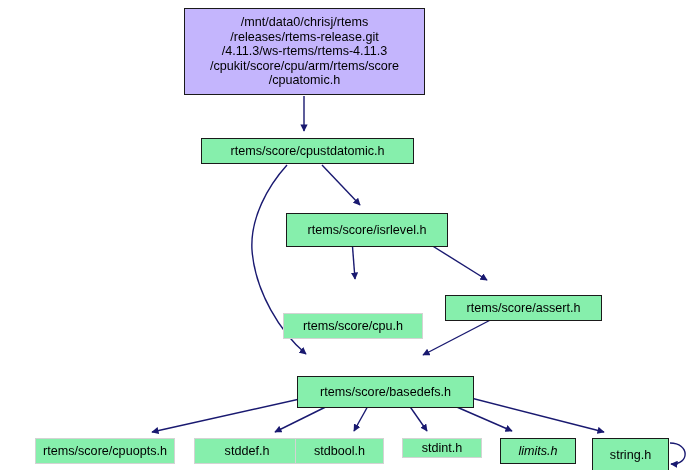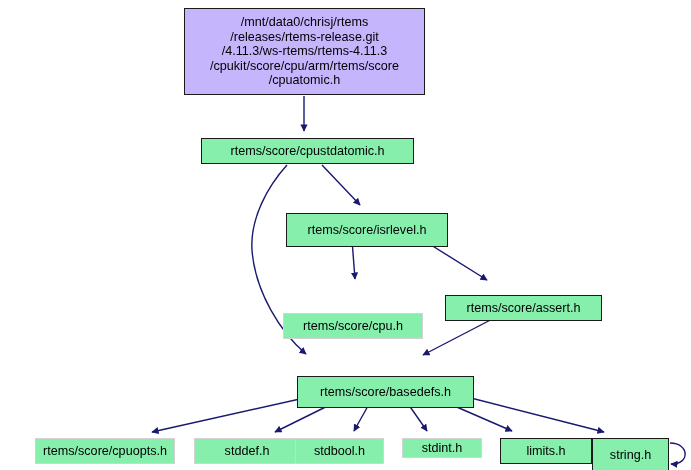--- a/index.html
+++ b/index.html
@@ -130,21 +130,21 @@
   </div>
 
   <div class="node" style="left:295px; top:438px; width:89px; height:26px;text-align:center;">
     <span class="node-label">stdbool.h</span>
   </div>
 
   <div class="node" style="left:402px; top:438px; width:80px; height:20px;">
     <span class="node-label">stdint.h</span>
   </div>
 
-  <div class="node dark" style="left:500px; top:438px; width:92px; height:26px;">
+  <div class="node dark" style="left:500px; top:438px; width:76px; height:26px;font-style:italic;">
     <span class="node-label">limits.h</span>
   </div>
 
   <div class="node dark" style="left:592px; top:438px; width:77px; height:34px;">
     <span class="node-label">string.h</span>
   </div>
 
 </div>
 
 </body></html>

